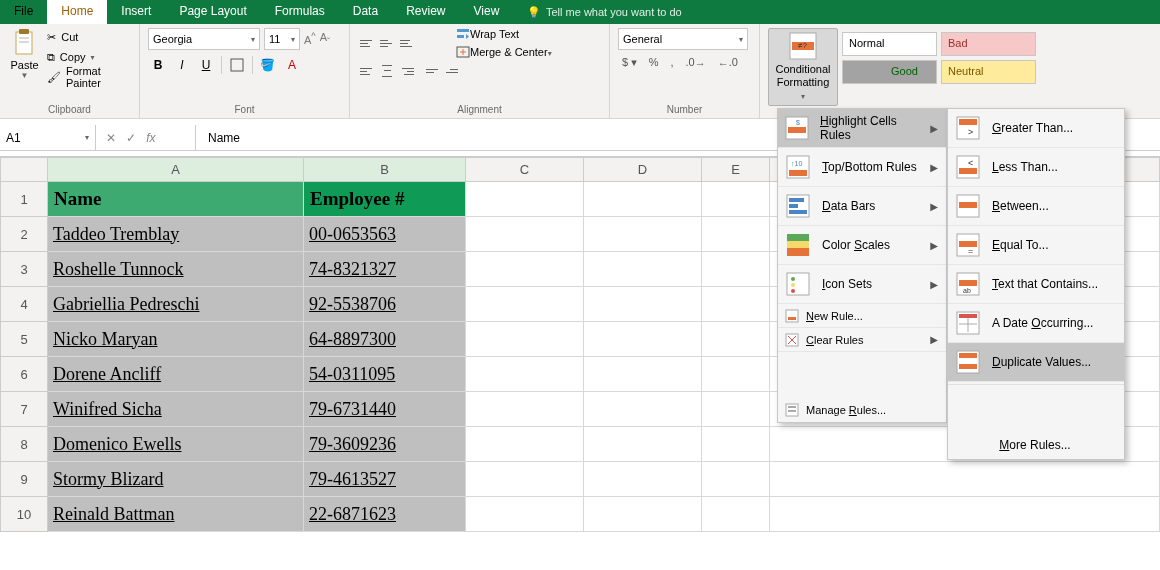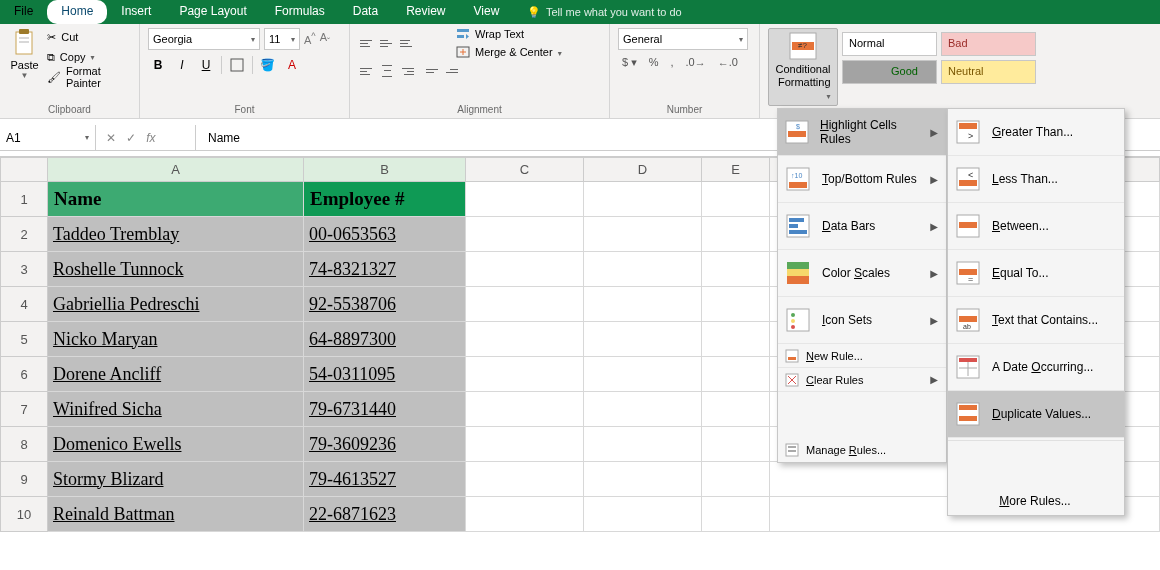--- a/index.html
+++ b/index.html
@@ -2,21 +2,21 @@
 <html><head>
 <meta charset="utf-8">
 <style>
 * { margin: 0; padding: 0; box-sizing: border-box; font-family: "Segoe UI", Tahoma, sans-serif; }
 body { background: #fff; width: 1160px; height: 570px; overflow: hidden; user-select: none; }
 
 
 .titlebar { height: 24px; background: #0e7a3f; display: flex; }
 .titlebar .tab { padding: 4px 14px; font-size: 12px; color: #fff; cursor: pointer; }
 .titlebar .file { background: #0e7a3f; color: #000000; }
-.titlebar .active { background: #fff; color: #0c4a6e; border-radius: 10px; }
+.titlebar .active { background: #fff; color: #a16207; }
 .titlebar .tab.tell { display: flex; align-items: center; gap: 5px; color: #dfeee6; font-size: 11px; }
 
 
 .ribbon { height: 95px; background: #f3f2f1; border-bottom: 1px solid #d5d5d5; display: flex; overflow: hidden; }
 .group { border-right: 1px solid #d5d5d5; padding: 4px 8px 2px 8px; display: flex; flex-direction: column; justify-content: space-between; }
 .group-title { text-align: center; font-size: 10px; color: #6a6a6a; padding: 1px 0; }
 .clipboard { width: 140px; }
 .clipboard-row { display: flex; gap: 6px; }
 .paste { display: flex; flex-direction: column; align-items: center; width: 36px; }
 .paste .clipboard-svg { margin-bottom: 1px; }
@@ -31,31 +31,31 @@
 .aa { font-size: 11px; color: #777; display: flex; gap: 4px; }
 .font-row2 { display: flex; gap: 4px; margin-top: 4px; align-items: center; }
 .font-btn { width: 20px; height: 22px; display: flex; align-items: center; justify-content: center; font-size: 12px; }
 
 .alignment { width: 260px; }
 .align-row1 { display: flex; gap: 8px; align-items: center; }
 .align-icons { display: flex; gap: 2px; }
 .align-icon { width: 18px; height: 18px; display: flex; flex-direction: column; justify-content: center; gap: 2px; padding: 2px; }
 .align-icon span { height: 1px; background: #666; }
 .wrap-merge { font-size: 11px; display: flex; flex-direction: column; gap: 6px; }
-.wrap-merge > div { display: flex; align-items: flex-end; gap: 5px; }
+.wrap-merge > div { display: flex; align-items: flex-end; }
 
 .number { width: 150px; }
 .number-box { border: 1px solid #c7c7c7; background: #fff; height: 22px; width: 130px; font-size: 11px; padding: 2px 4px; display: flex; align-items: center; justify-content: space-between; }
 .number-row2 { display: flex; gap: 4px; margin-top: 4px; font-size: 11px; color: #555; }
 .number-row2 > div { padding: 2px 4px; }
 
 .styles { flex: 1; display: flex; }
 .big-btn { display: flex; flex-direction: column; align-items: center; padding: 2px 8px; gap: 2px; width: 70px; }
 .big-btn.highlighted { background: #d8d8d8; border: 1px solid #b2b2b2; border-radius: 2px;}
-.big-btn .label { font-size: 11px; text-align: right; line-height: 13px; }
+.big-btn .label { font-size: 11px; text-align: center; line-height: 13px; }
 .style-gallery { display: flex; flex-direction: column; gap: 4px; padding: 4px 4px 0 4px; }
 .style-row { display: flex; gap: 4px; }
 .style-cell { width: 95px; height: 24px; font-size: 11px; padding: 4px 6px; border: 1px solid #c7c7c7; background: #fff; }
 .style-cell.bad { background: #f6c9c8; color: #9c2d2a; }
 .style-cell.good { background: #a3a3a3; color: #006100; padding-left: 48px; }
 .style-cell.neutral { background: #ffeb9c; color: #7a5700; }
 
 
 .formula-bar { height: 26px; border-bottom: 1px solid #ccc; display: flex; align-items: stretch; background: #fff; }
 .name-box { width: 96px; border-right: 1px solid #ccc; display: flex; align-items: center; padding: 0 6px; font-size: 12px; justify-content: space-between; }
@@ -75,21 +75,21 @@
 .col-head.scrolled { width: 390px;}
 .row-head { width: 47px; background: #f3f2f1; border: 1px solid #ccc; text-align: center; font-size: 13px; color: #555; }
 td.cell { border: 1px solid #d8d8d8; height: 34px; font-family: Georgia, serif; font-size: 18px; padding: 2px 5px; }
 tr.data-row .row-head { height: 35px; }
 .cell.sel { background: #bfbfbf; text-decoration: underline; }
 .cell.header-cell { background: #0f9a55; font-weight: bold; padding: 3px 6px; font-size: 19px;}
 .cell.header-cell.active { background: #3daa72; }
 
 
 .menu1 { position: absolute; left: 777px; top: 108px; width: 170px; background: #f5f5f5; border: 1px solid #c7c7c7; box-shadow: 3px 3px 6px rgba(0,0,0,0.25); }
-.menu-item { display: flex; align-items: center; height: 47px; padding: 0 8px 0 6px; gap: 10px; font-size: 12px; border-bottom: 1px solid #e6e6e6; position: relative;}
+.menu-item { display: flex; align-items: center; height: 39px; padding: 0 8px 0 6px; gap: 10px; font-size: 12px; border-bottom: 1px solid #e6e6e6; position: relative;}
 .menu-item.small { height: 24px; gap: 6px; font-size: 11px; }
 .menu-item:last-child { border-bottom: none; margin-top: 46px; }
 .menu-item.highlight { background: #c5c5c5; }
 .menu-item .arrow { margin-left: auto; font-size: 10px; color: #555; }
 .menu-item .mi-label .u { text-decoration: underline; }
 
 .menu2 { position: absolute; left: 947px; top: 108px; width: 178px; background: #f5f5f5; border: 1px solid #c7c7c7; box-shadow: 3px 3px 6px rgba(0,0,0,0.25); }
 .menu2 .menu-item.bottom { justify-content: center; height: 28px; }
 .menu2 .menu-item .u { text-decoration: underline; }
 .menu-sep { height: 1px; background: #e0e0e0; margin: 2px 0; }

